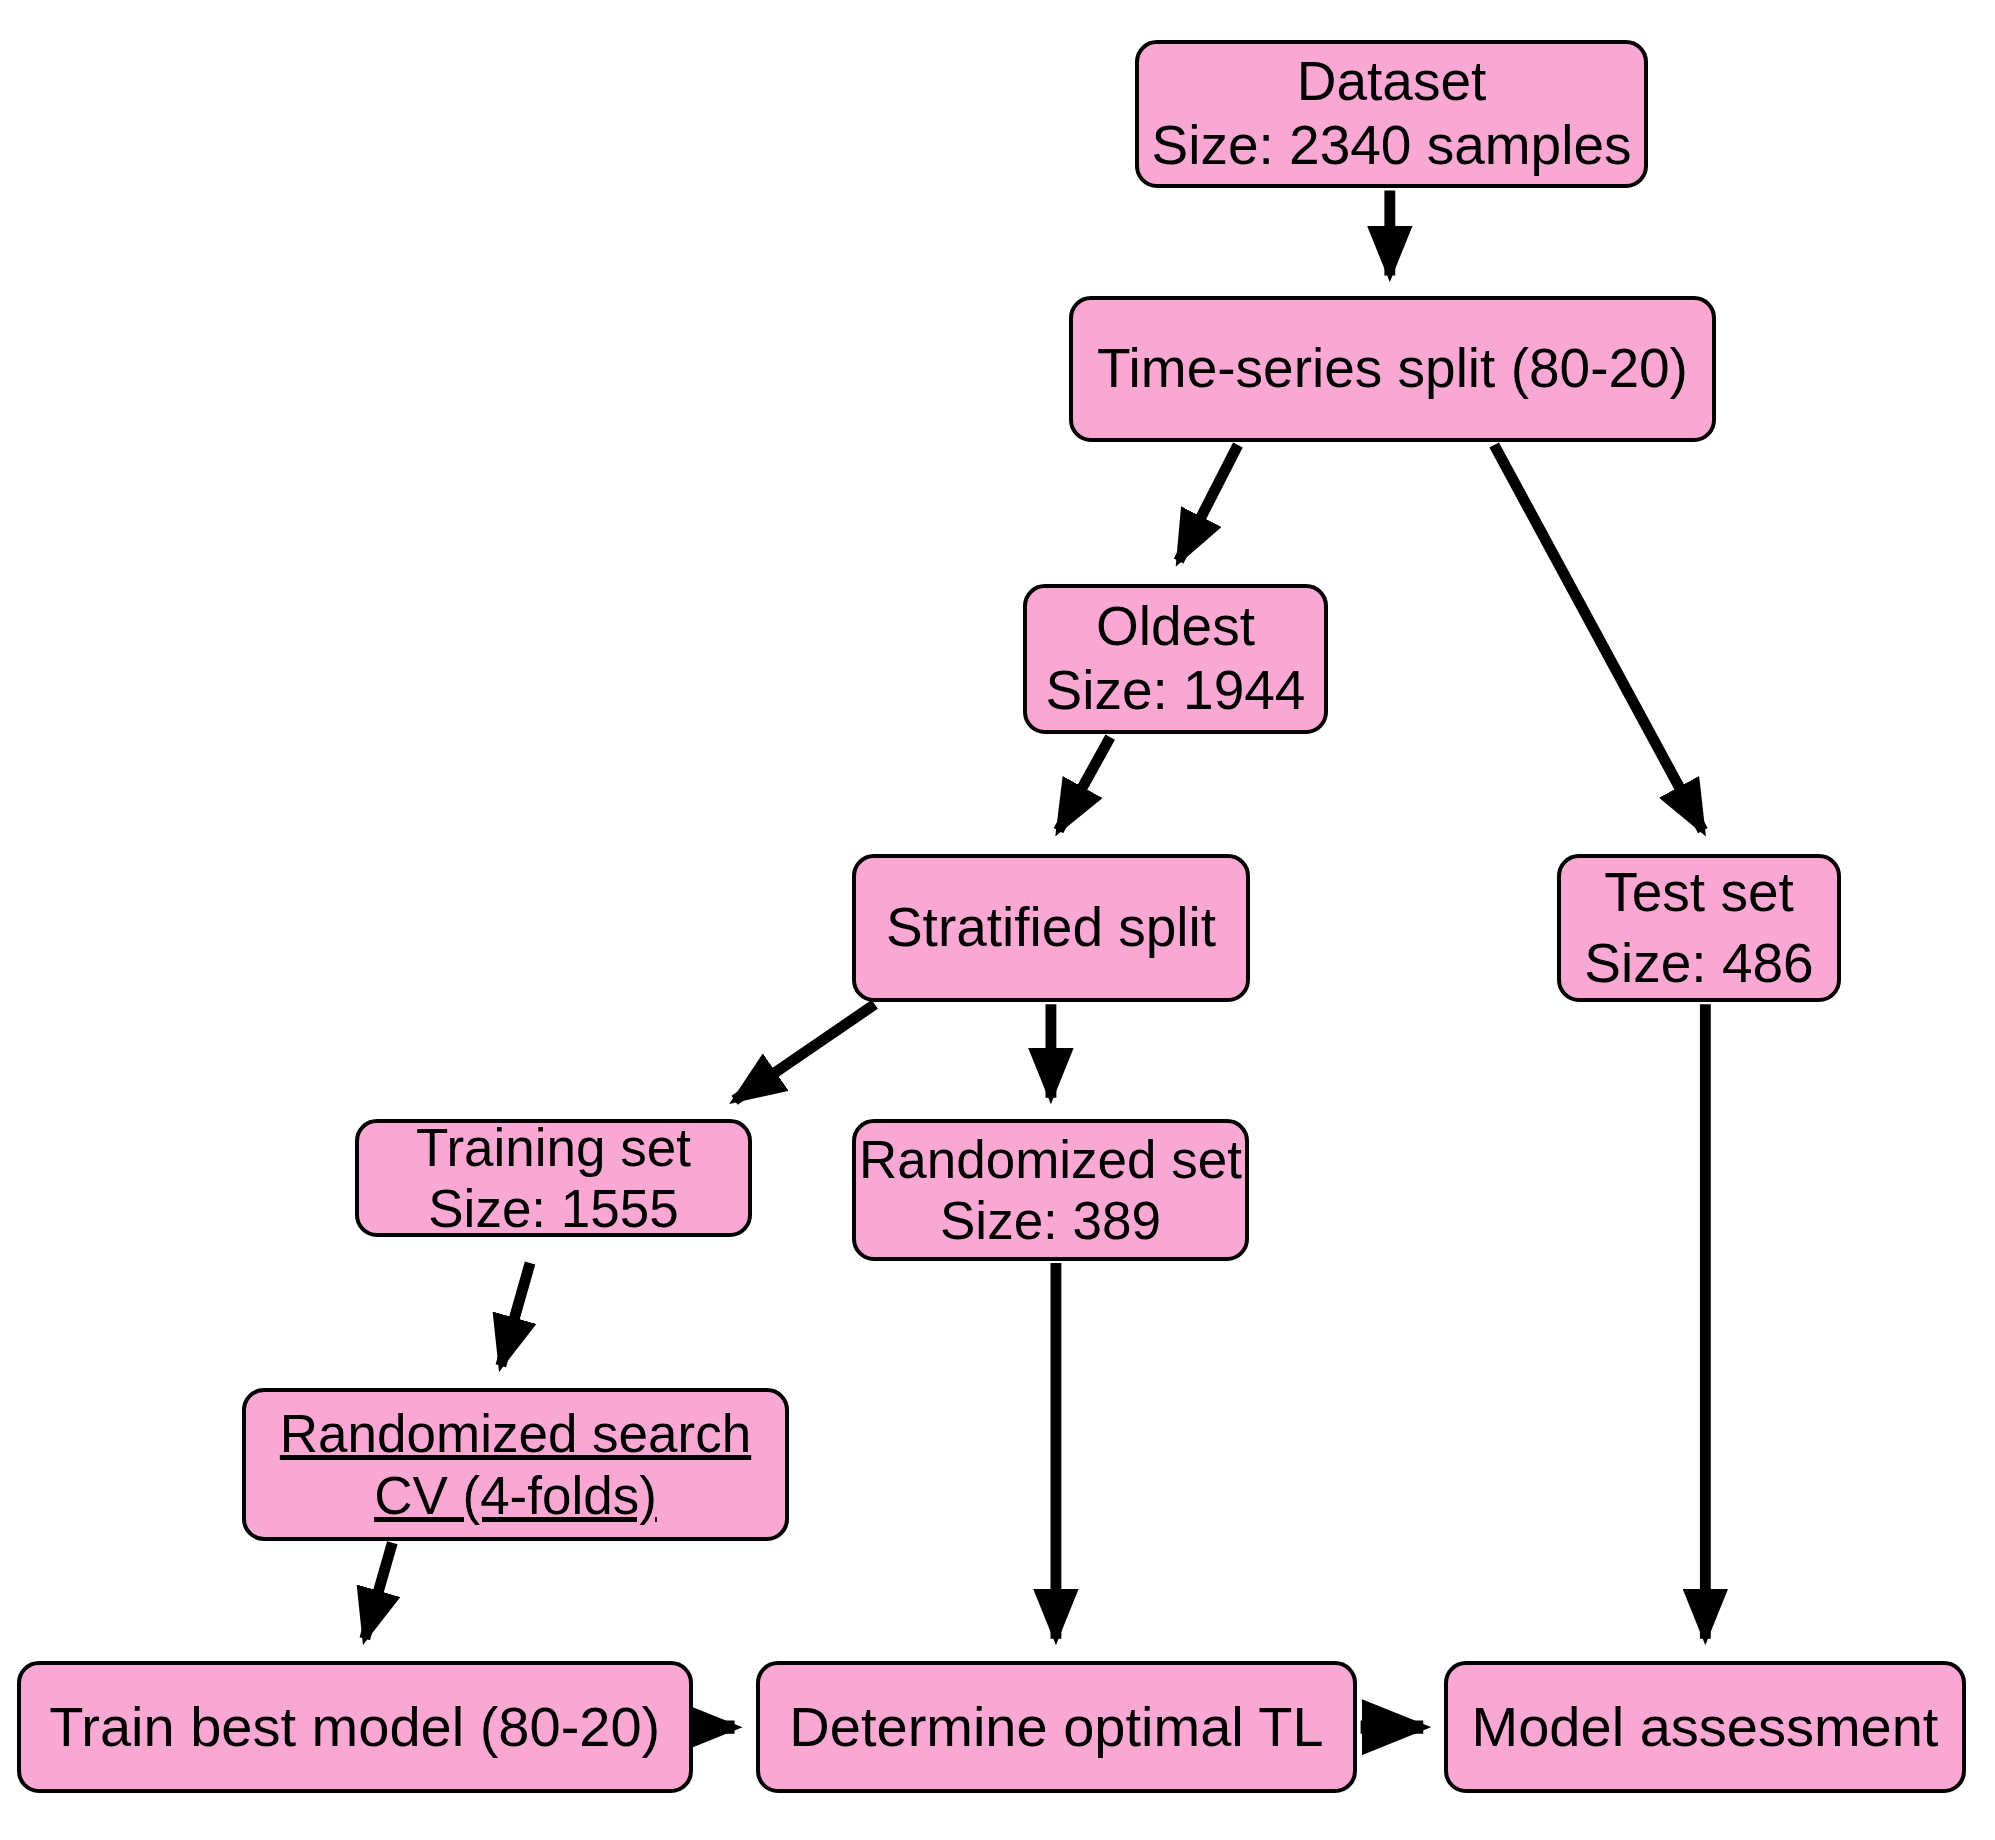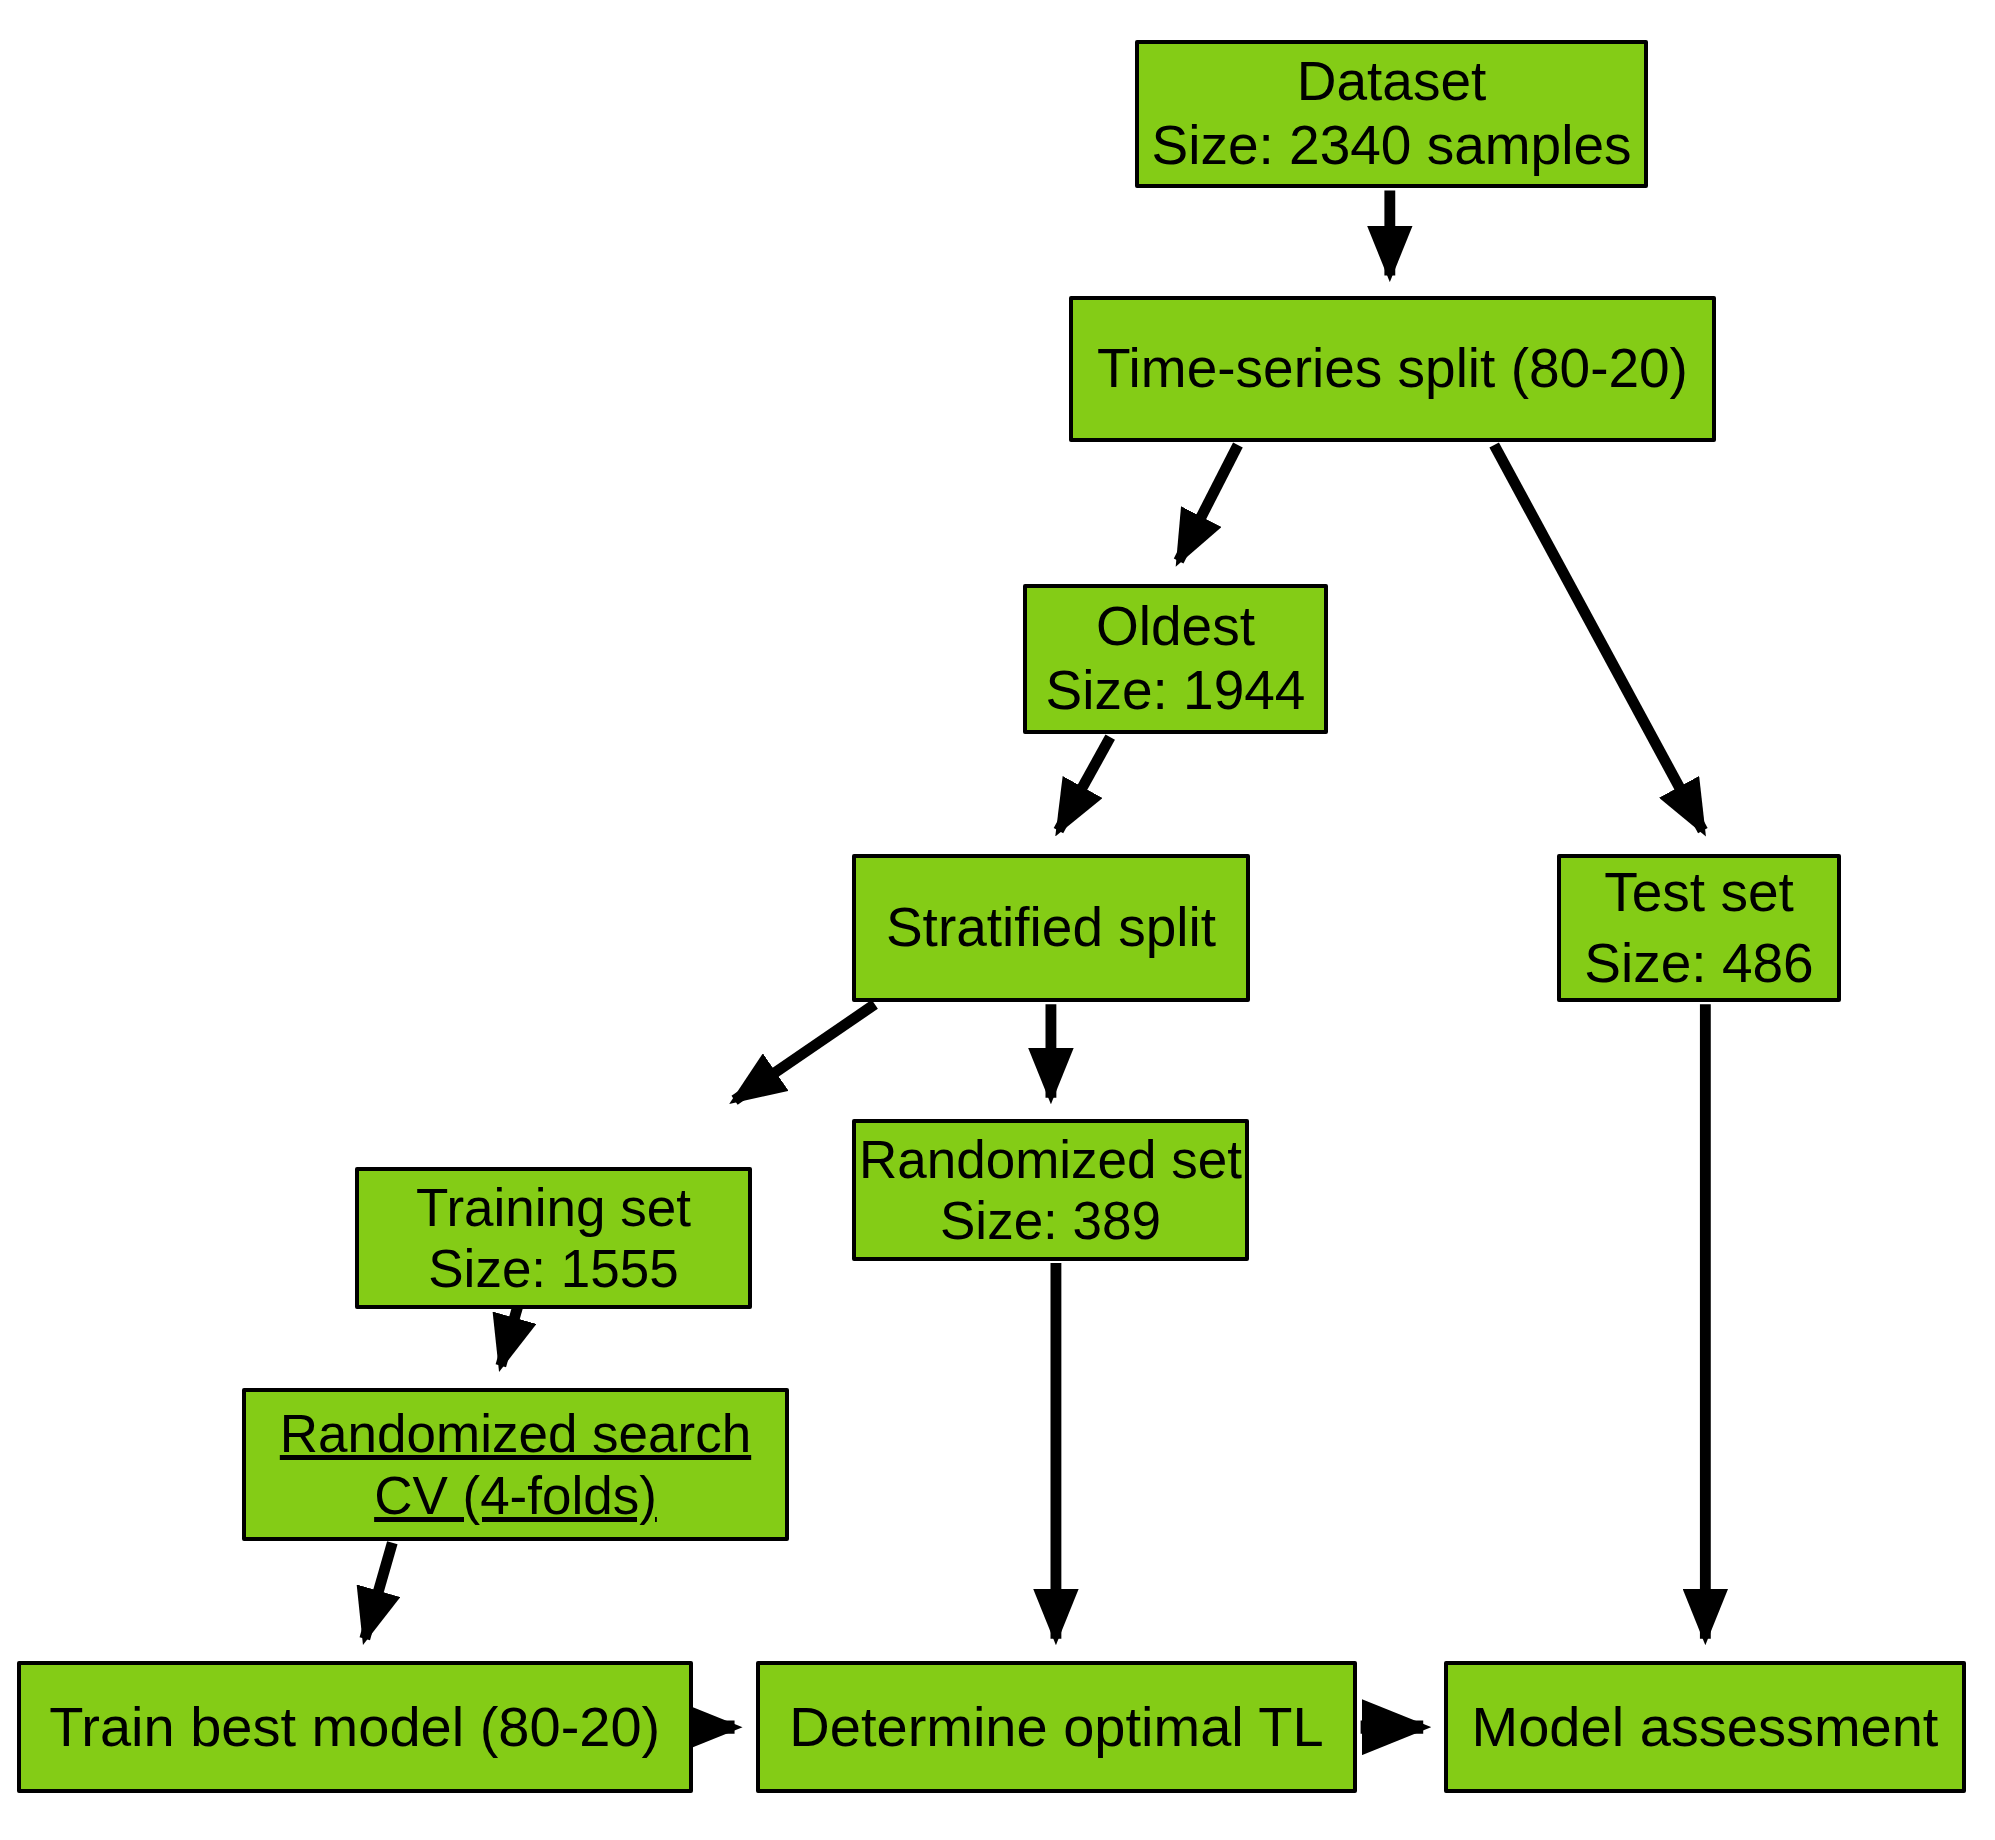--- a/index.html
+++ b/index.html
@@ -20,22 +20,22 @@
     left: 0;
     top: 0;
     width: 1995px;
     height: 1840px;
     pointer-events: none;
   }
   .node {
     position: absolute;
     box-sizing: border-box;
     border: 4.2px solid #000000;
-    border-radius: 2px;
-    background: #84cc16;
+    border-radius: 22px;
+    background: #f9a8d4;
     display: flex;
     flex-direction: column;
     align-items: center;
     justify-content: center;
     text-align: center;
     color: #000000;
     line-height: 1.16;
     z-index: 2;
   }
   .node .line {
@@ -99,21 +99,21 @@
 
   <div class="node" style="left:1557px; top:854px; width:284px; height:148px;gap:7px;">
     <span class="line f1">Test set</span>
     <span class="line f1">Size: 486</span>
   </div>
 
   <div class="node" style="left:852px; top:854px; width:398px; height:148px;">
     <span class="line f1">Stratified split</span>
   </div>
 
-  <div class="node" style="left:355px; top:1119px; width:397px; height:142px;margin-top:48px;">
+  <div class="node" style="left:355px; top:1119px; width:397px; height:118px;">
     <span class="line f2">Training set</span>
     <span class="line f2">Size: 1555</span>
   </div>
 
   <div class="node" style="left:852px; top:1119px; width:397px; height:142px;">
     <span class="line f2">Randomized set</span>
     <span class="line f2">Size: 389</span>
   </div>
 
   <div class="node" style="left:242px; top:1388px; width:547px; height:153px;text-decoration:underline;">

